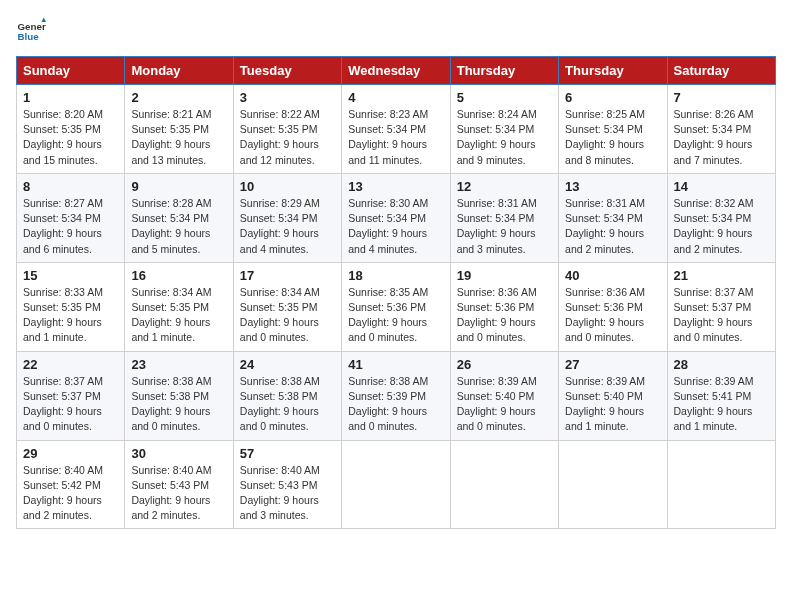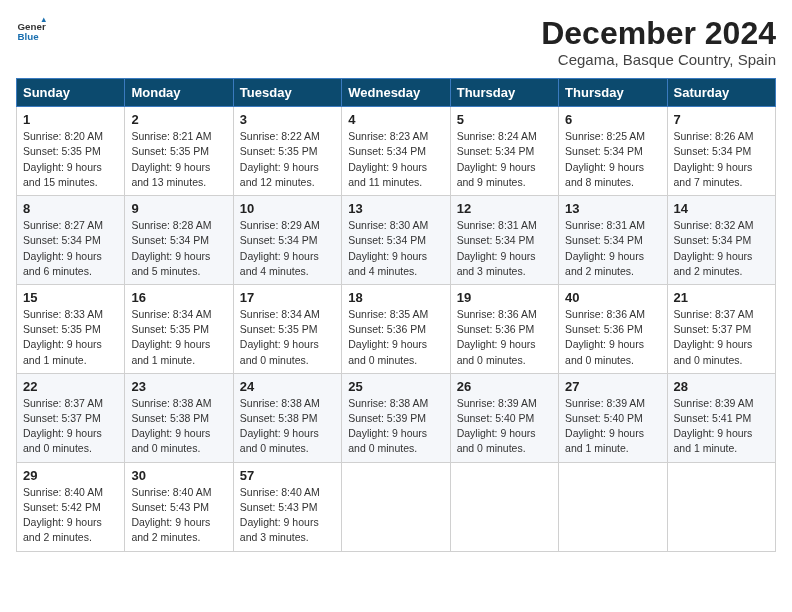--- a/index.html
+++ b/index.html
@@ -41,21 +41,21 @@
     .location {
       font-size: 15px;
       color: #444;
     }
     .calendar {
       width: 100%;
       border-collapse: collapse;
       font-size: 11px;
     }
     .calendar th {
-      background-color: #0c4a6e;
+      background-color: #b91c1c;
       color: #fff;
       text-align: left;
       padding: 6px 6px;
       font-size: 13px;
       font-weight: bold;
       border: 1px solid #3a7abf;
     }
     .calendar td {
       vertical-align: top;
       padding: 5px 6px;
@@ -88,24 +88,20 @@
 <body>
 
 <div class="container">
   <div class="header">
     <div class="logo">
       <svg class="logo-icon" viewBox="0 0 40 40">
         <text x="2" y="18" font-size="13" font-weight="bold" fill="#333">General</text>
         <text x="2" y="32" font-size="13" font-weight="bold" fill="#1a6faf">Blue</text>
         <polygon points="34,8 40,8 37,2" fill="#1a6faf"></polygon>
       </svg>
-    </div>
-    <div class="title-block">
-      <div class="month-title">December 2024</div>
-      <div class="location">Cegama, Basque Country, Spain</div>
     </div>
   </div>
 
   <table class="calendar">
     <thead>
       <tr>
         <th>Sunday</th>
         <th>Monday</th>
         <th>Tuesday</th>
         <th>Wednesday</th>
@@ -212,21 +208,21 @@
       </td>
           <td>
         <span class="day-number">23</span>
         <span class="day-info">Sunrise: 8:38 AM<br>Sunset: 5:38 PM<br>Daylight: 9 hours and 0 minutes.</span>
       </td>
           <td>
         <span class="day-number">24</span>
         <span class="day-info">Sunrise: 8:38 AM<br>Sunset: 5:38 PM<br>Daylight: 9 hours and 0 minutes.</span>
       </td>
           <td>
-        <span class="day-number">25</span>
+        <span class="day-number">41</span>
         <span class="day-info">Sunrise: 8:38 AM<br>Sunset: 5:39 PM<br>Daylight: 9 hours and 0 minutes.</span>
       </td>
           <td>
         <span class="day-number">26</span>
         <span class="day-info">Sunrise: 8:39 AM<br>Sunset: 5:40 PM<br>Daylight: 9 hours and 0 minutes.</span>
       </td>
           <td>
         <span class="day-number">27</span>
         <span class="day-info">Sunrise: 8:39 AM<br>Sunset: 5:40 PM<br>Daylight: 9 hours and 1 minute.</span>
       </td>

